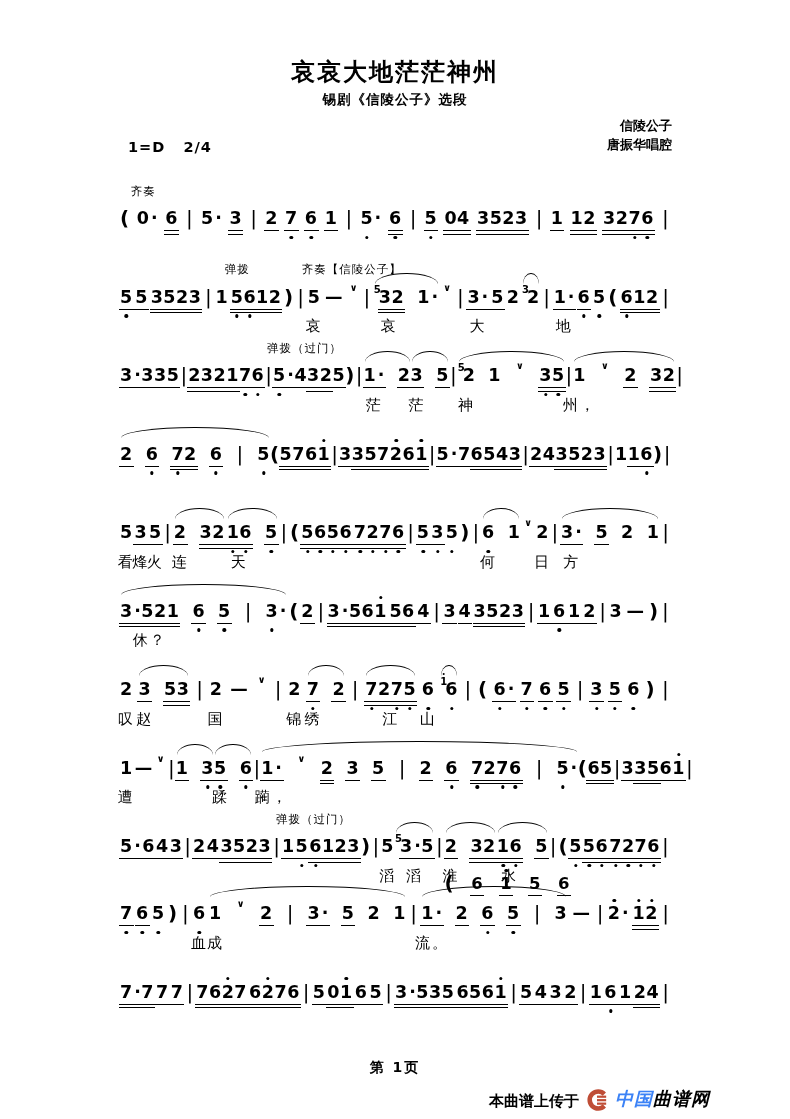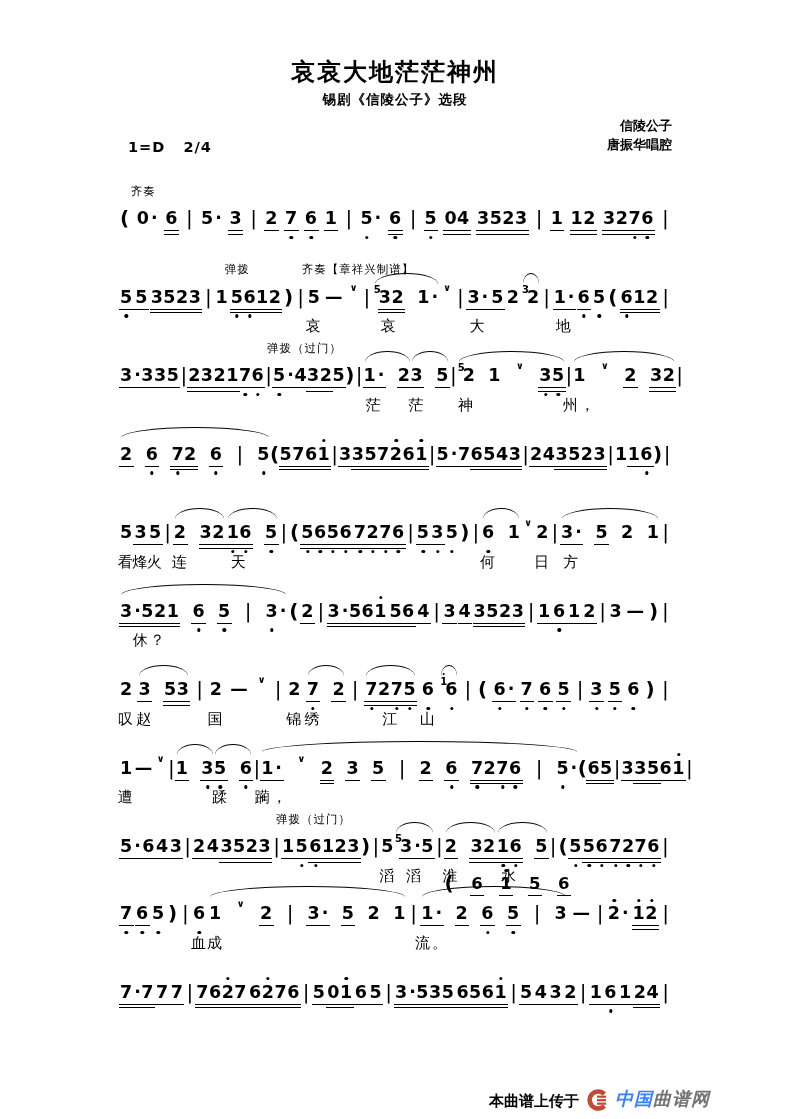--- a/index.html
+++ b/index.html
@@ -55,21 +55,21 @@
     position:absolute;top:calc(100% + 13px);left:50%;transform:translateX(-50%);
     font-size:15px;font-weight:normal;white-space:nowrap;letter-spacing:2px;}
   
   .pagefoot{text-align:center;font-size:14px;font-weight:bold;margin:8px 0 0;letter-spacing:2px;}
   .wm{
     position:absolute;right:12px;bottom:8px;display:flex;align-items:flex-end;gap:7px;
     font-size:15px;font-weight:bold;}
   .wm .logo{display:inline-flex;align-items:center;}
   .wm-site{font-style:italic;font-size:18px;letter-spacing:1px;}
   .wm-site .s1{color:#3b82f6;font-style:italic;}
-  .wm-site .s2{color:#737373;font-style:italic;}
+  .wm-site .s2{color:#000000;font-style:italic;}
 </style>
 </head>
 <body>
 
 <div class="sheet">
 
   <div class="header">
     <div class="title">哀哀大地茫茫神州</div>
     <div class="subtitle">锡剧《信陵公子》选段</div>
     <div class="meta">
@@ -161,21 +161,21 @@
         </span>
         <span class="tok">
           <span class="ann">弹拨</span>
           <span class="grp u2"><span class="ch lo">5</span><span class="ch lo">6</span><span class="ch">1</span><span class="ch">2</span></span>
         </span>
         <span class="tok">
           <span class="grp"><span class="paren">)</span></span>
         </span>
         <span class="bar">|</span>
         <span class="tok">
-          <span class="ann">齐奏【章祥兴制谱】</span>
+          <span class="ann">齐奏【信陵公子】</span>
           <span class="grp"><span class="ch">5</span></span>
           <span class="lyr">哀</span>
         </span>
         <span class="tok">
           <span class="grp"><span class="dash">—</span></span>
         </span>
         <span class="tok">
           <span class="grp"><span class="breath">∨</span></span>
         </span>
         <span class="bar">|</span>
@@ -955,20 +955,21 @@
         <span class="tok">
           <span class="grp u1"><span class="ch">1</span></span>
         </span>
         <span class="tok">
           <span class="grp u2"><span class="ch">2</span><span class="ch">4</span></span>
         </span>
         <span class="bar">|</span>
       </div>
     </div>
 
+  <div class="pagefoot">第 1页</div>
 
   <div class="wm">
     <span>本曲谱上传于</span>
     <span class="logo">
       <svg width="22" height="22" viewBox="0 0 24 24" aria-hidden="true">
         <path d="M20 5.5 A9.3 9.3 0 1 0 20 18.5" fill="none" stroke="#bf4d36" stroke-width="5"></path>
         <rect x="12" y="7.2" width="10" height="2.4" fill="#bf4d36"></rect>
         <rect x="12" y="11.0" width="10" height="2.4" fill="#bf4d36"></rect>
         <rect x="12" y="14.8" width="10" height="2.4" fill="#bf4d36"></rect>
       </svg>

